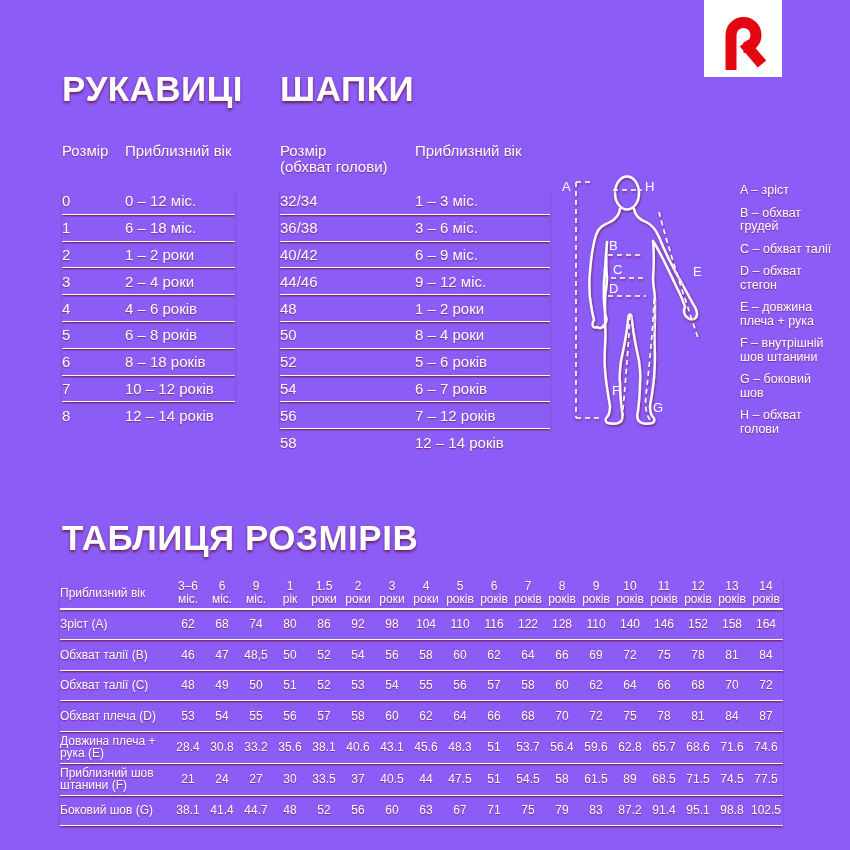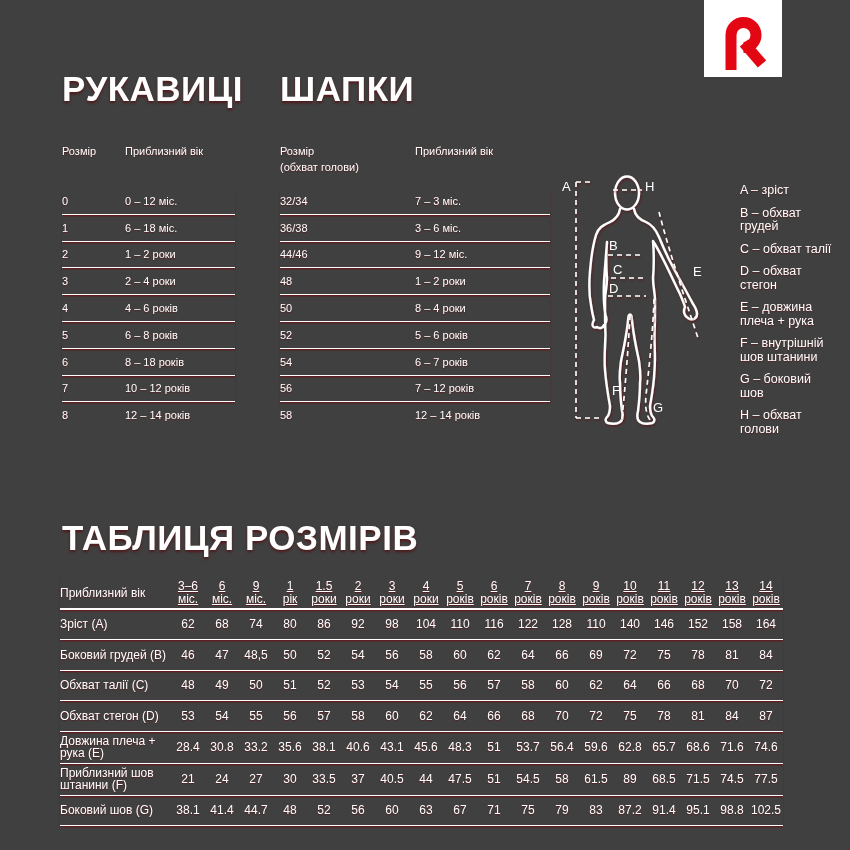--- a/index.html
+++ b/index.html
@@ -1,27 +1,27 @@
 <!DOCTYPE html>
 <html><head>
 <meta charset="utf-8">
 <style>
   html,body{margin:0;padding:0;width:850px;height:850px;overflow:hidden;}
   body{background:#e30613;font-family:"Liberation Sans","DejaVu Sans",sans-serif;color:#fff;}
-  .page{position:relative;width:850px;height:850px;background:#404040;}
+  .page{position:relative;width:850px;height:850px;background:#8b5cf6;}
 
   
   .logo-box{position:absolute;left:704px;top:0;width:78px;height:77px;background:#ffffff;}
 
   
   .big-title{position:absolute;font-size:35px;font-weight:bold;letter-spacing:.5px;line-height:35px;
              color:#fff;text-shadow:0 2px 3px rgba(90,0,4,.65);white-space:nowrap;}
 
   
-  .stable{position:absolute;font-size:11px;}
+  .stable{position:absolute;font-size:15px;}
   .stable .thead{display:grid;height:45px;align-items:start;line-height:16px;
                  text-shadow:0 1px 1px rgba(110,0,6,.5);}
   .stable .srow{display:grid;height:25.8px;align-items:center;
                 border-bottom:1.5px solid #fdfdfd;box-shadow:0 1.5px 1.5px rgba(120,0,8,.55);
                 text-shadow:0 1px 1px rgba(110,0,6,.5);}
   .stable .rows .srow:last-child{border-bottom:none;box-shadow:none;}
   .mittens .thead,.mittens .srow{grid-template-columns:63px 1fr;}
   .hats .thead,.hats .srow{grid-template-columns:135px 1fr;}
   .pre{white-space:pre-line;}
 
@@ -31,21 +31,21 @@
   .legend-item{margin-bottom:9px;}
 
   
   .size-table{position:absolute;left:60px;top:578px;width:723px;font-size:12px;
               text-shadow:0 1px 1px rgba(110,0,6,.5);}
   .trow{display:grid;grid-template-columns:111px repeat(18,34px);align-items:center;min-height:29.5px;
         border-bottom:1.5px solid #fdfdfd;box-shadow:0 1.5px 1.5px rgba(120,0,8,.55);}
   .trow.thead{border-bottom-width:2px;}
   .trow .lbl{text-align:left;line-height:12.5px;padding:3px 2px 3px 0;}
   .trow .cell,.trow .hcell{text-align:center;line-height:12.5px;}
-  .hcell{white-space:pre-line;align-self:center;text-decoration:underline;}
+  .hcell{white-space:pre-line;align-self:center;}
   .contents{display:contents;}
 
   svg text{font-family:"Liberation Sans","DejaVu Sans",sans-serif;}
 </style>
 </head>
 <body>
 
 <div class="page">
 
   <div class="logo-box">
@@ -114,28 +114,32 @@
 
   <div class="stable hats" style="left:280px;top:143px;width:270px;">
     <div class="thead">
       <div class="pre">Розмір
 (обхват голови)</div>
       <div>Приблизний вік</div>
     </div>
     <div class="rows">
   <div class="srow">
     <div class="c1">32/34</div>
-    <div class="c2">7 – 3 міс.</div>
+    <div class="c2">1 – 3 міс.</div>
   </div>
 
   <div class="srow">
     <div class="c1">36/38</div>
     <div class="c2">3 – 6 міс.</div>
   </div>
 
+  <div class="srow">
+    <div class="c1">40/42</div>
+    <div class="c2">6 – 9 міс.</div>
+  </div>
 
   <div class="srow">
     <div class="c1">44/46</div>
     <div class="c2">9 – 12 міс.</div>
   </div>
 
   <div class="srow">
     <div class="c1">48</div>
     <div class="c2">1 – 2 роки</div>
   </div>
@@ -318,21 +322,21 @@
           <div class="cell">128</div>
           <div class="cell">110</div>
           <div class="cell">140</div>
           <div class="cell">146</div>
           <div class="cell">152</div>
           <div class="cell">158</div>
           <div class="cell">164</div>
   </div>
 
   <div class="trow">
-    <div class="lbl">Боковий грудей (B)</div>
+    <div class="lbl">Обхват талії (B)</div>
     <div class="cell">46</div>
           <div class="cell">47</div>
           <div class="cell">48,5</div>
           <div class="cell">50</div>
           <div class="cell">52</div>
           <div class="cell">54</div>
           <div class="cell">56</div>
           <div class="cell">58</div>
           <div class="cell">60</div>
           <div class="cell">62</div>
@@ -362,21 +366,21 @@
           <div class="cell">60</div>
           <div class="cell">62</div>
           <div class="cell">64</div>
           <div class="cell">66</div>
           <div class="cell">68</div>
           <div class="cell">70</div>
           <div class="cell">72</div>
   </div>
 
   <div class="trow">
-    <div class="lbl">Обхват стегон (D)</div>
+    <div class="lbl">Обхват плеча (D)</div>
     <div class="cell">53</div>
           <div class="cell">54</div>
           <div class="cell">55</div>
           <div class="cell">56</div>
           <div class="cell">57</div>
           <div class="cell">58</div>
           <div class="cell">60</div>
           <div class="cell">62</div>
           <div class="cell">64</div>
           <div class="cell">66</div>

